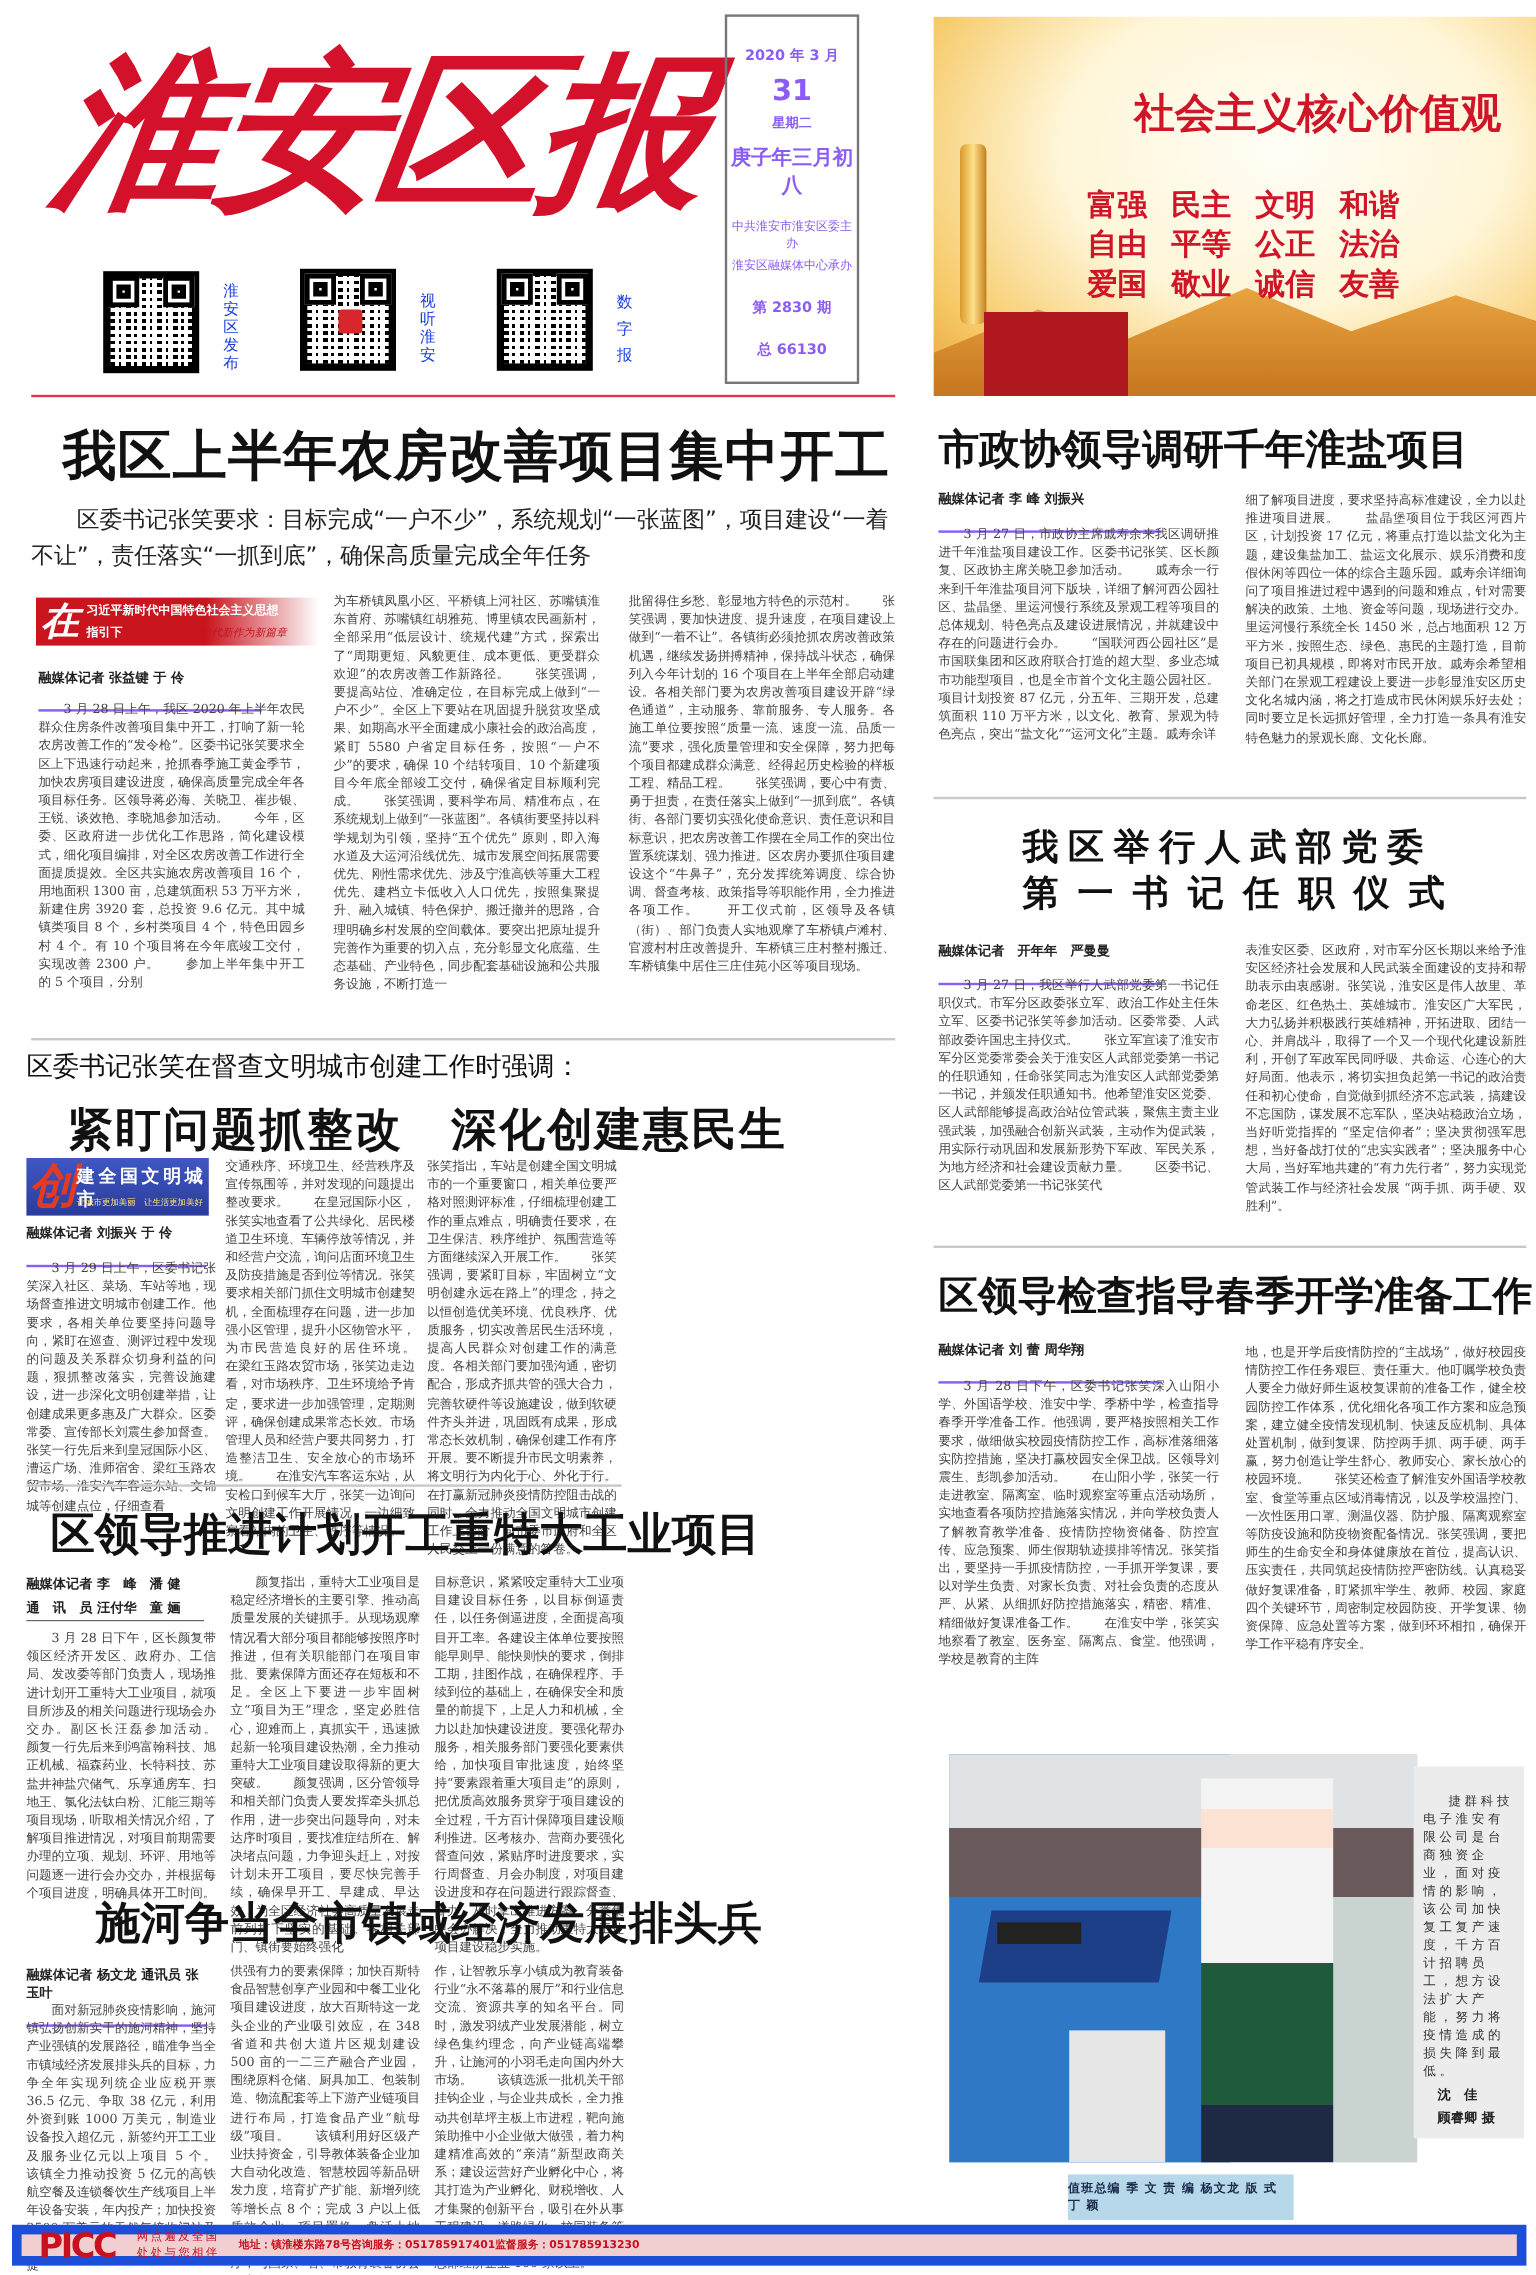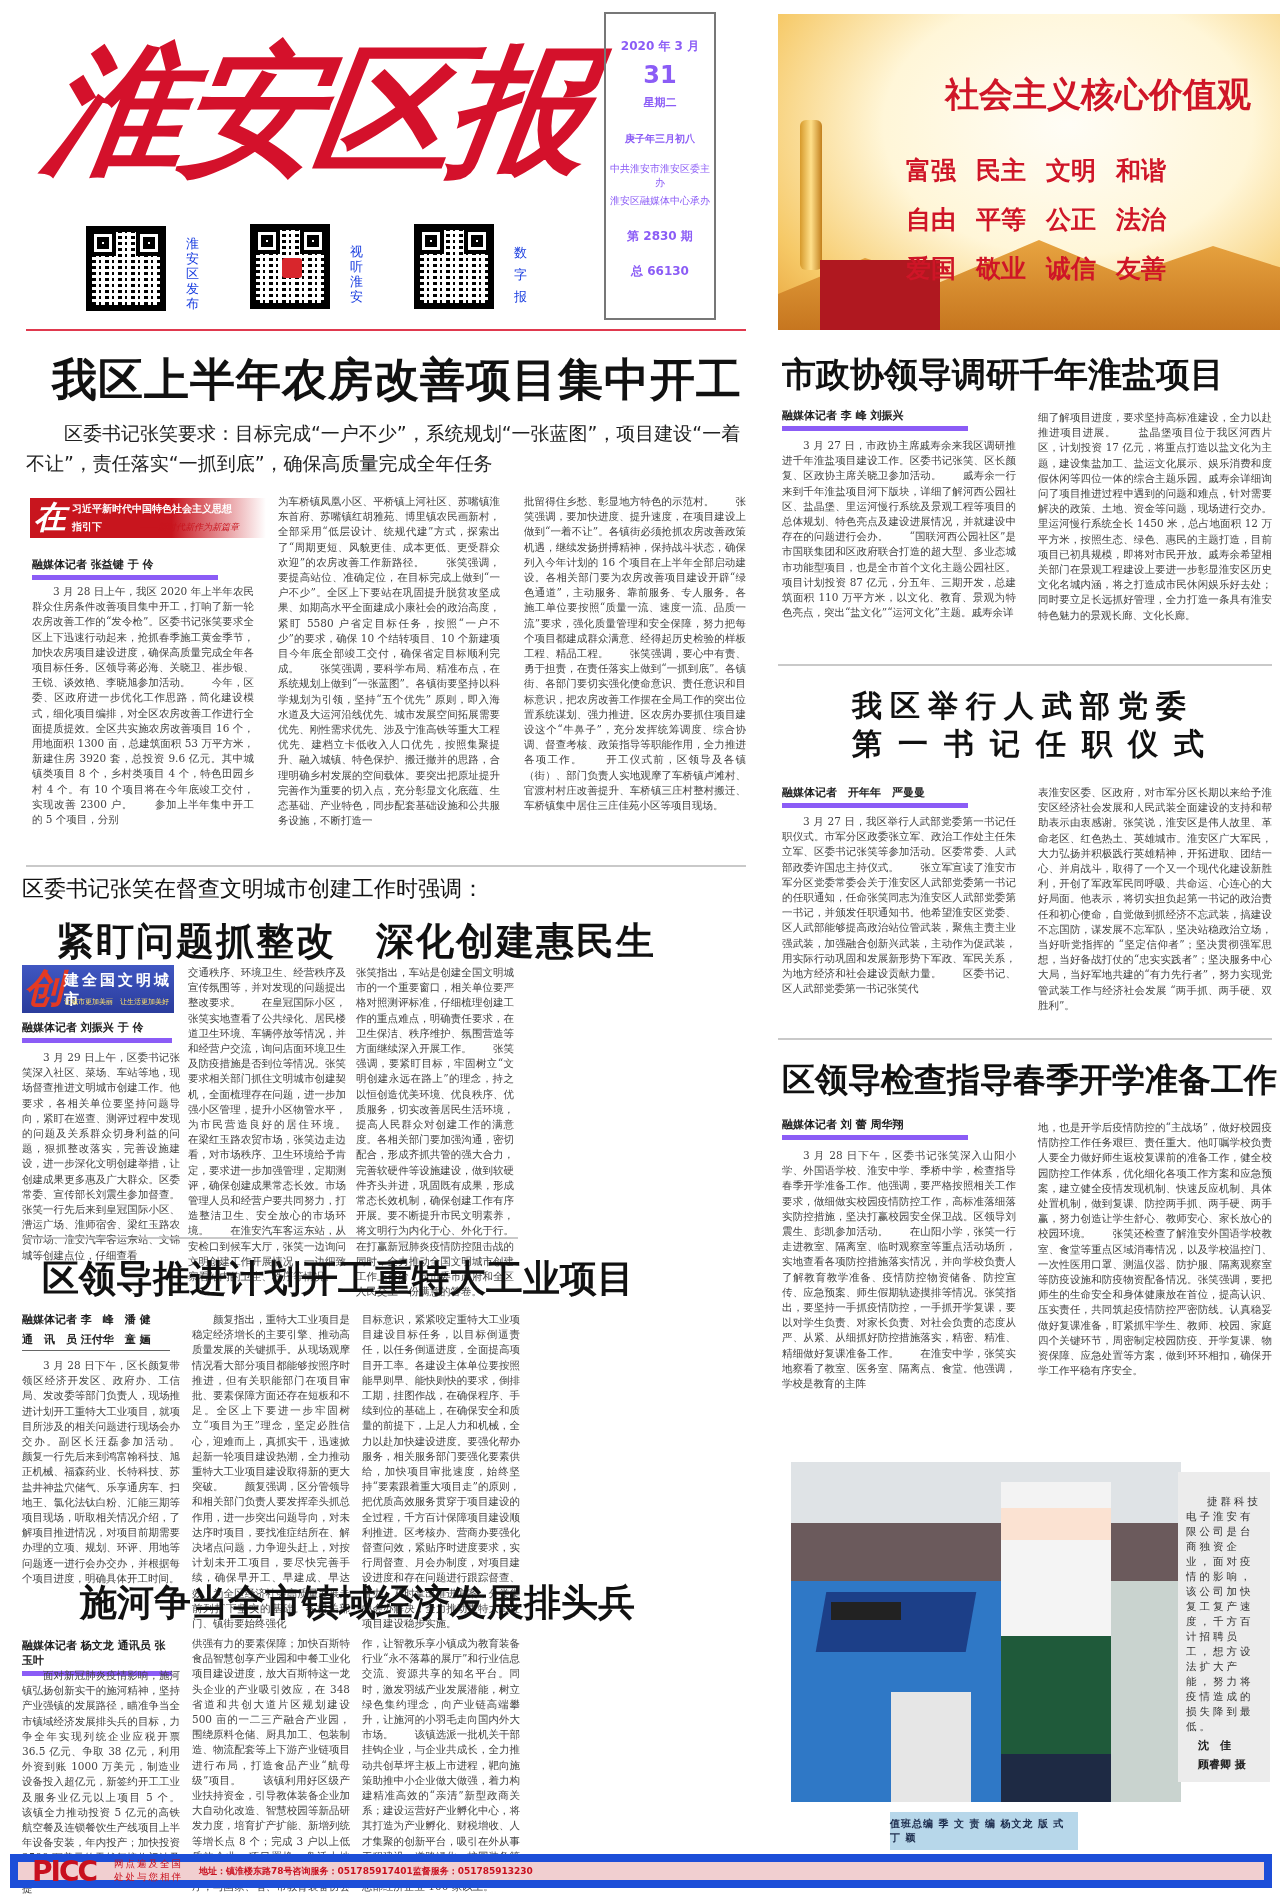--- a/index.html
+++ b/index.html
@@ -10,26 +10,26 @@
  repeating-linear-gradient(90deg,#000 0 4px,#fff 4px 7px,#000 7px 9px,#fff 9px 13px),
  repeating-linear-gradient(0deg,#000 0 3px,#fff 3px 6px);background-blend-mode:lighten;border:6px solid #000;position:absolute}
 .qr::before,.qr::after{content:"";position:absolute;width:18px;height:18px;border:4px solid #000;background:#fff;box-shadow:inset 0 0 0 3px #fff, inset 0 0 0 8px #000}
 .qr::before{left:-2px;top:-2px}.qr::after{right:-2px;top:-2px}
 .qr-label{color:#1a3ee0;font-size:13px;font-family:"DejaVu Sans",sans-serif;width:14px;line-height:15px;position:absolute;word-break:break-all}
 .datebox{left:604px;top:12px;width:112px;height:308px;border:2px solid #777;text-align:center;font-family:"DejaVu Sans",sans-serif;color:#8b5cf6}
 .datebox div{font-weight:bold}
 .redline{height:2px;background:#e0394e}
 .banner{left:778px;top:14px;width:580px;height:316px;background:radial-gradient(ellipse at 50% 35%,#fffdf6 0%,#fff6d8 45%,#f6c967 80%,#e7a23a 100%);overflow:hidden}
 .banner .title{position:absolute;left:0;right:0;top:58px;text-align:center;color:#cf1527;font-size:34px;font-weight:bold;font-family:"DejaVu Sans",sans-serif;padding-left:60px}
-.banner .values{position:absolute;left:128px;top:140px;width:280px;display:grid;grid-template-columns:repeat(4,1fr);row-gap:16px;color:#cf1527;font-size:25px;font-weight:bold;font-family:"DejaVu Sans",sans-serif}
+.banner .values{position:absolute;left:128px;top:140px;width:280px;display:grid;grid-template-columns:repeat(4,1fr);row-gap:0;color:#cf1527;font-size:25px;font-weight:bold;font-family:"DejaVu Sans",sans-serif}
 .mountain{position:absolute;bottom:0;height:120px;background:linear-gradient(180deg,#f3b34b,#c6761f)}
 .gate{position:absolute;left:42px;bottom:0;width:120px;height:70px;background:#b01820}
 .pillar{position:absolute;left:22px;bottom:60px;width:22px;height:150px;background:linear-gradient(90deg,#d79a2b,#ffe08a,#c27f1c);border-radius:6px}
 .headline{font-family:"DejaVu Sans",sans-serif;font-weight:bold;color:#111;white-space:nowrap}
-.byline{font-family:"DejaVu Sans",sans-serif;font-weight:bold;font-size:11px;color:#222;border-bottom:5px solid #8b5cf6;padding-bottom:3px}
+.byline{font-family:"DejaVu Sans",sans-serif;font-weight:bold;font-size:11px;color:#222;border-bottom:2px solid #8b5cf6;padding-bottom:19px}
 .body{font-size:10.5px;line-height:15.2px;color:#444;text-align:justify;text-indent:2em}
 .col{position:absolute}
 .divider{position:absolute;height:2px;background:#c9c9c9}
 .tag-red{background:linear-gradient(90deg,#c8151e 60%,#fff);color:#fff;font-family:"DejaVu Sans",sans-serif}
 .chuang{background:linear-gradient(180deg,#4057c2,#2a3c9c);color:#fff;font-family:"DejaVu Sans",sans-serif}
 .photo{left:791px;top:1462px;width:390px;height:340px;background:
  linear-gradient(180deg,#dfe3e6 0 18%,#6b5a5c 18% 35%,transparent 35%),
  linear-gradient(90deg,#2f78c6 0 60%,#c9d3cf 60%);overflow:hidden}
 .caption-box{left:1178px;top:1472px;width:92px;height:310px;background:#ececec}
 .footer-ad{left:10px;top:1854px;width:1262px;height:34px;background:#f1cfd0;border:8px solid #1d4ed8;display:flex;align-items:center;font-family:"DejaVu Serif",serif;color:#c8101e}
@@ -51,21 +51,21 @@
 </div>
 <div class="abs" style="left:414px;top:224px">
   <div class="qr" style="left:0;top:0"></div>
   <div class="qr-label" style="left:100px;top:18px;line-height:22px">数字报</div>
 </div>
 
 <div class="abs datebox">
   <div style="margin-top:24px;font-size:12px">2020 年 3 月</div>
   <div style="margin-top:6px;font-size:24px">31</div>
   <div style="margin-top:6px;font-size:11px">星期二</div>
-  <div style="margin-top:22px;font-size:10px">庚子年三月初八</div>
+  <div style="margin-top:10px;font-size:17px">庚子年三月初八</div>
   <div style="margin-top:16px;font-size:10px;font-weight:normal;font-family:'DejaVu Serif',serif">中共淮安市淮安区委主办</div>
   <div style="margin-top:4px;font-size:10px;font-weight:normal;font-family:'DejaVu Serif',serif">淮安区融媒体中心承办</div>
   <div style="margin-top:20px;font-size:12px">第 2830 期</div>
   <div style="margin-top:18px;font-size:12px">总  66130</div>
 </div>
 
 <div class="abs banner">
   <div class="mountain" style="left:0;right:0;clip-path:polygon(0 70%,15% 40%,28% 60%,45% 25%,60% 55%,75% 30%,88% 50%,100% 20%,100% 100%,0 100%)"></div>
   <div class="pillar"></div>
   <div class="gate"></div>

